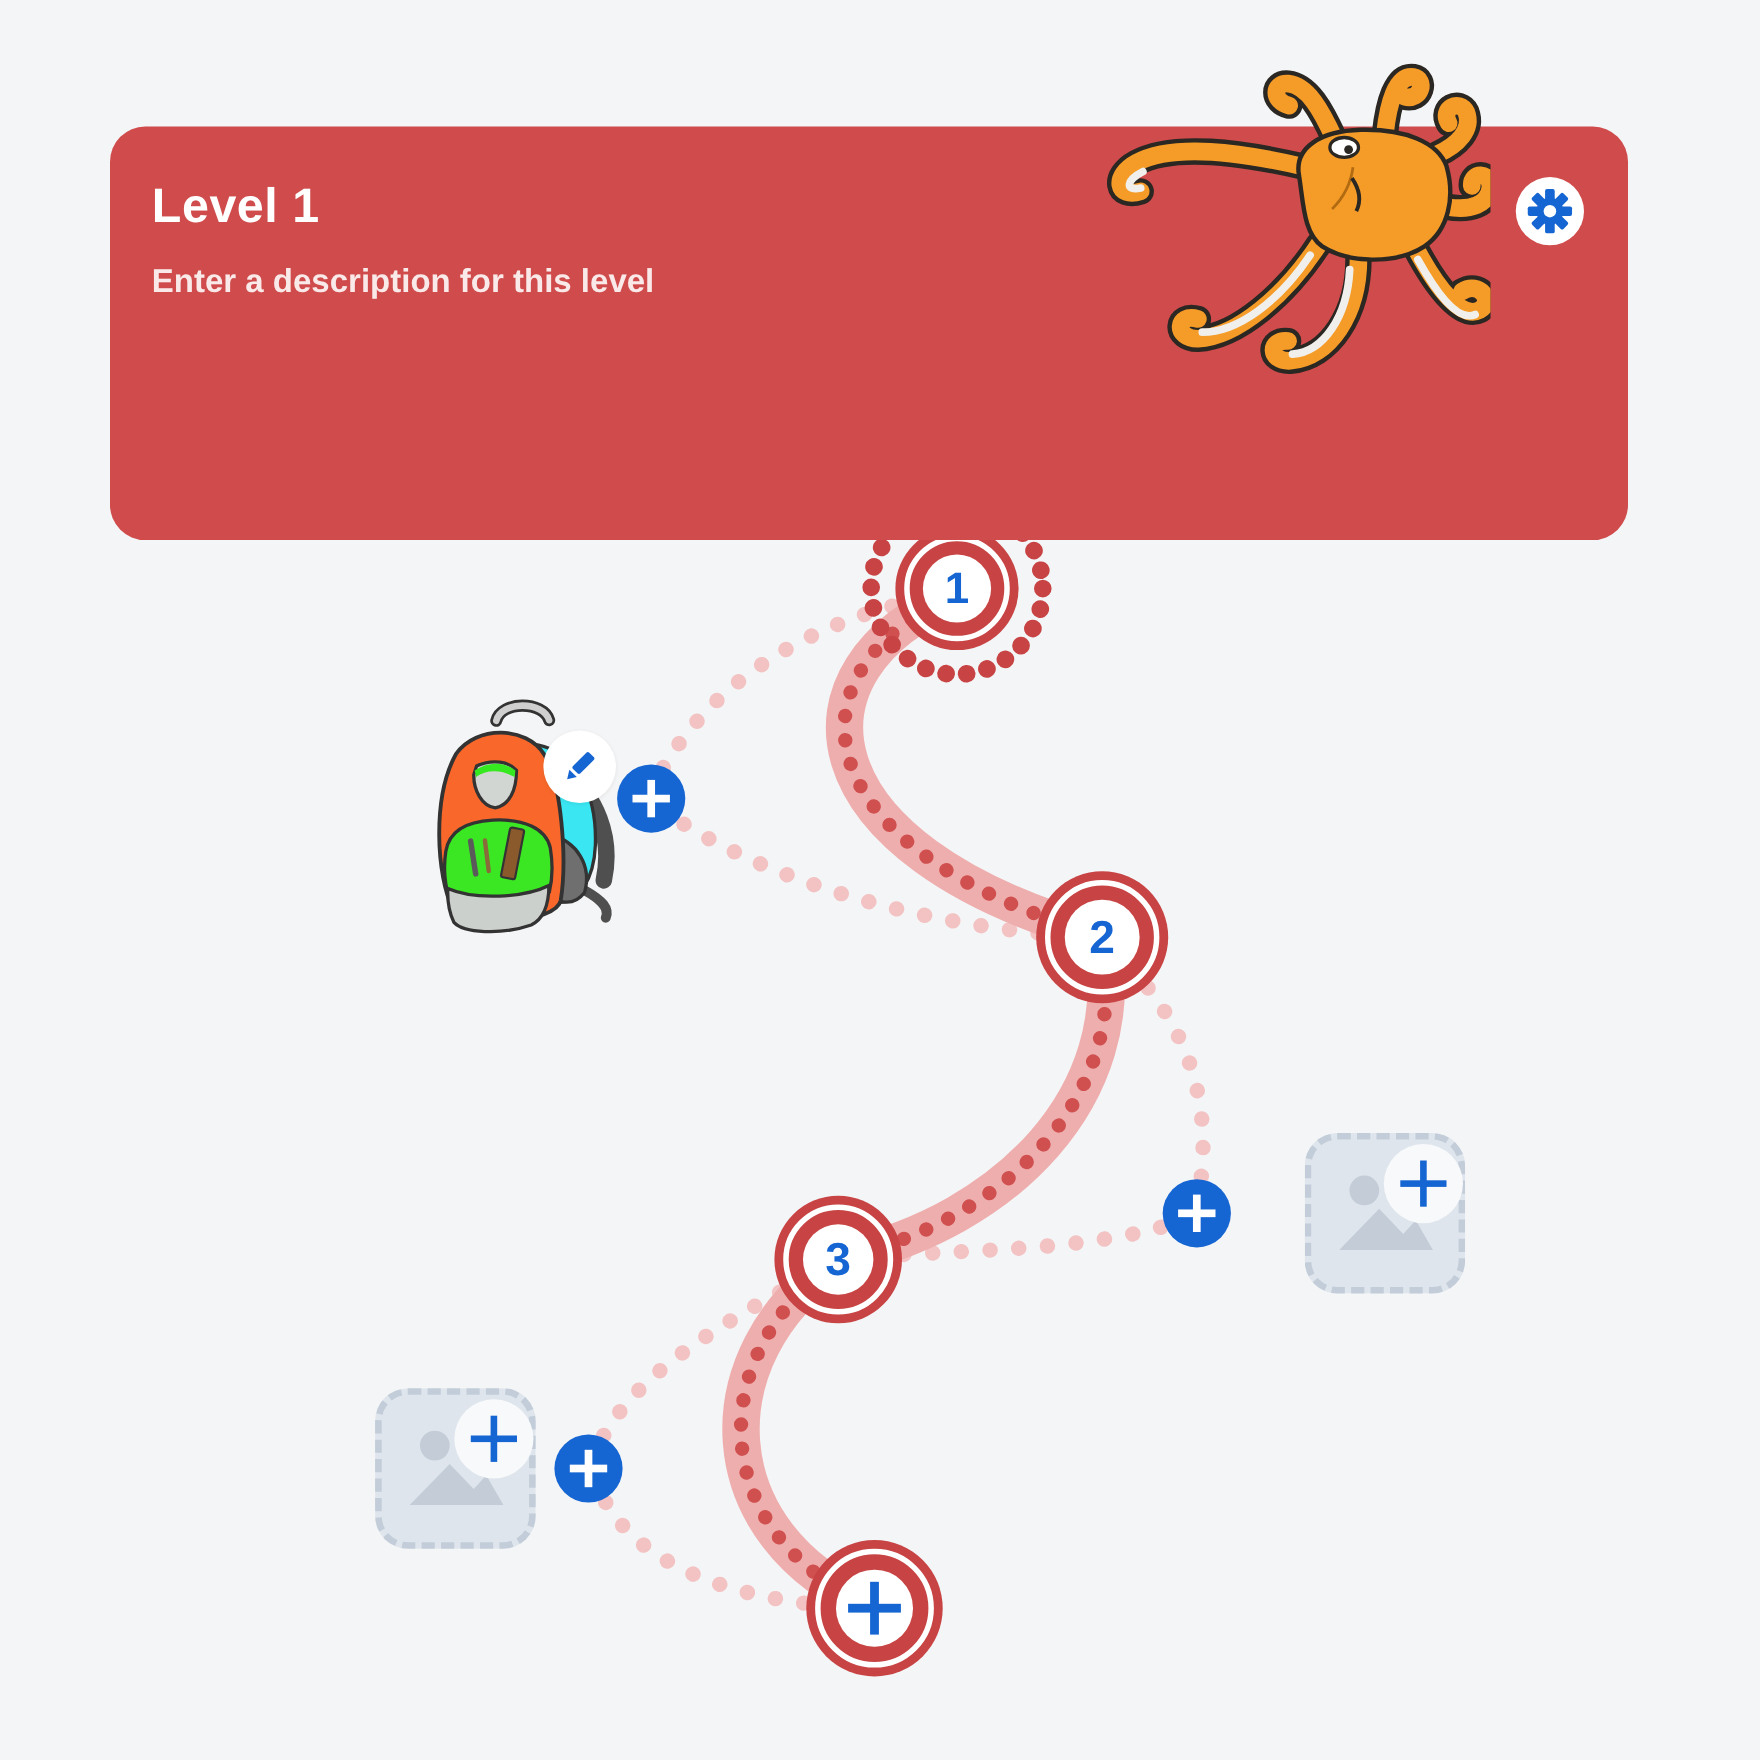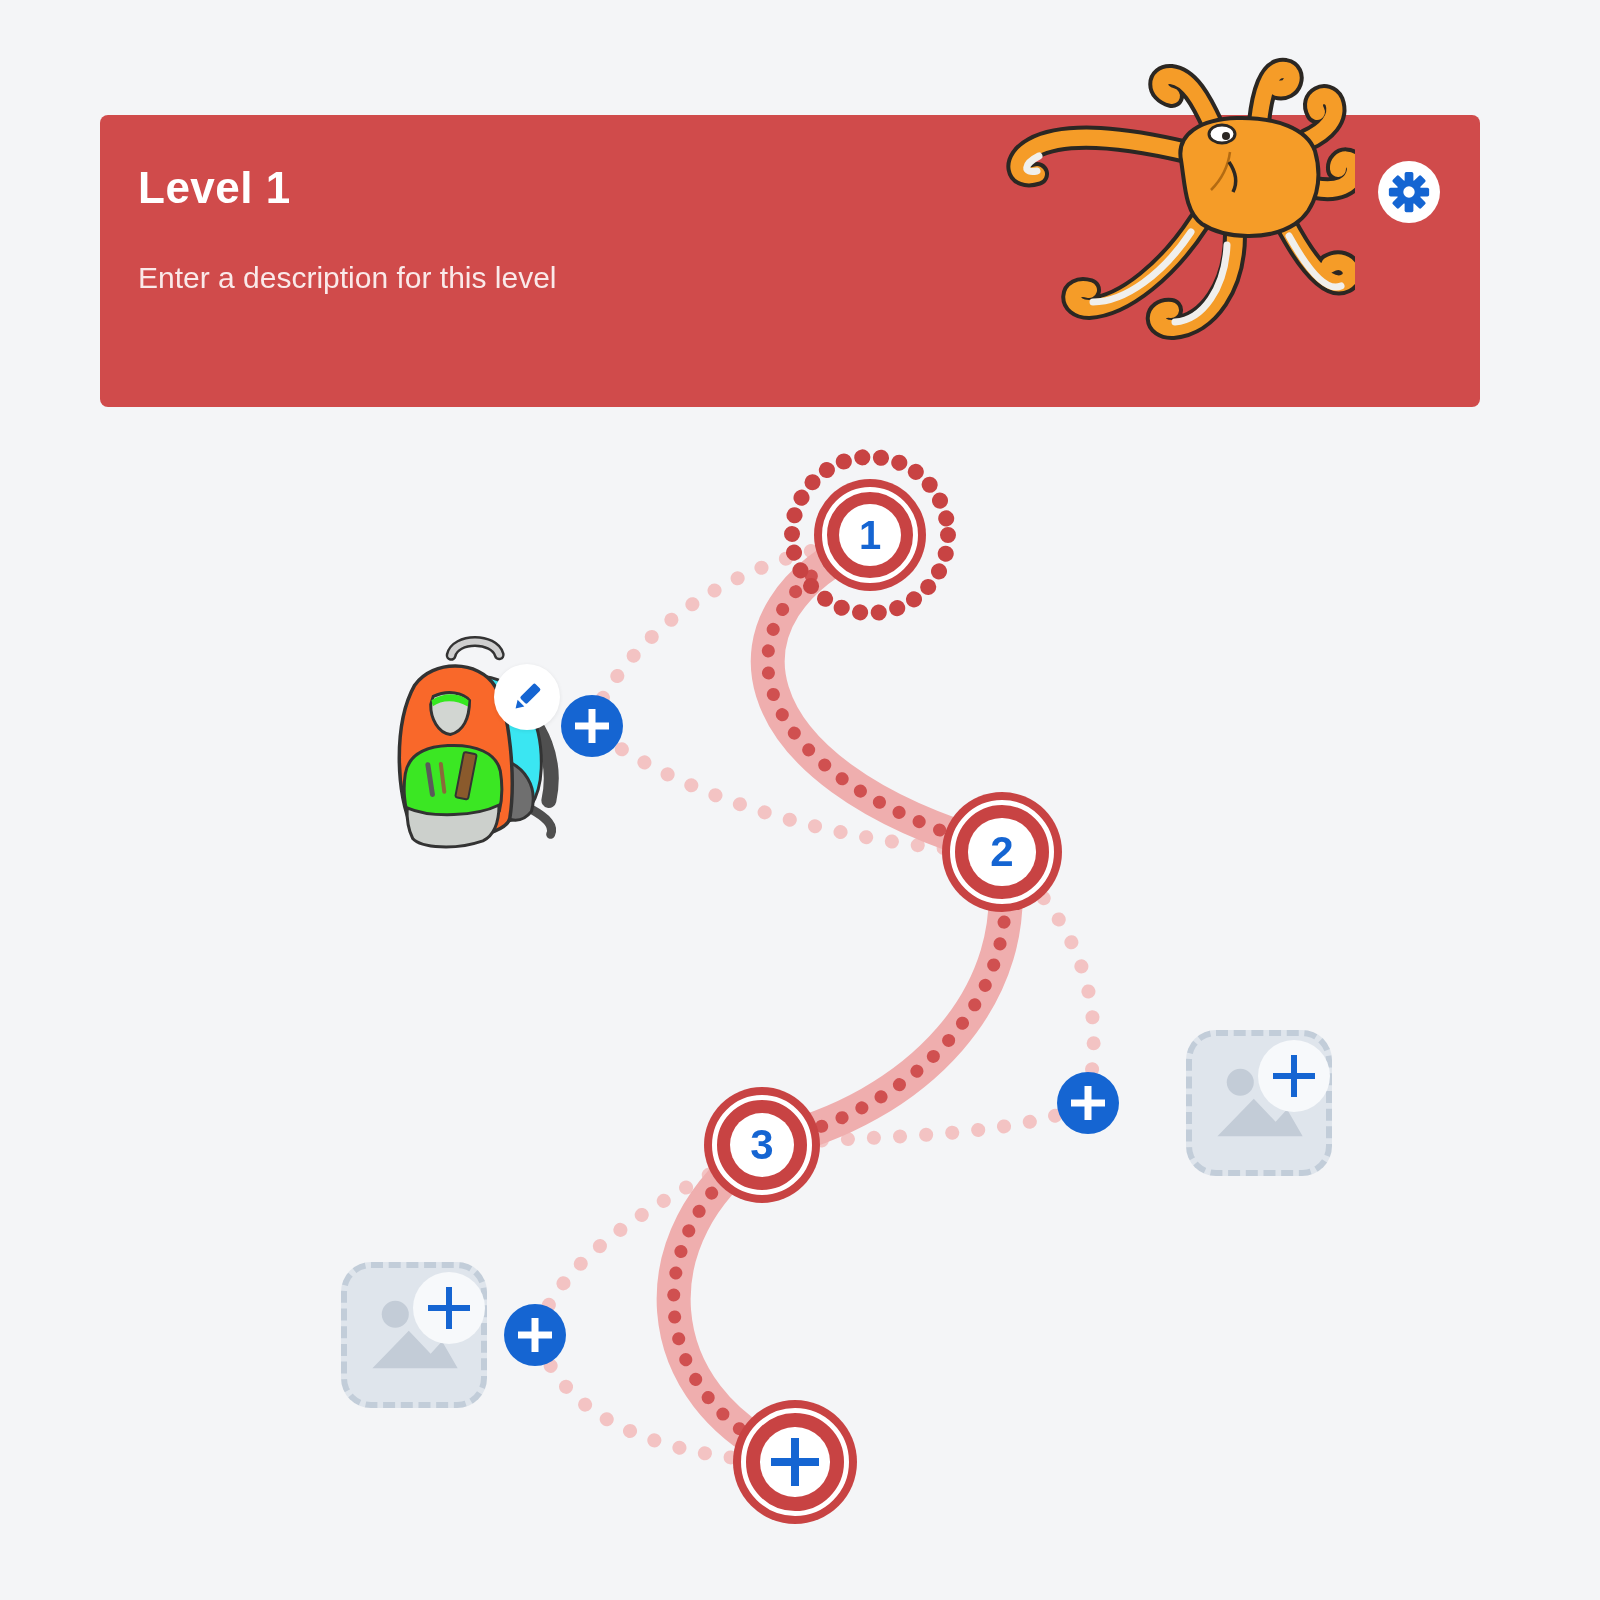--- a/index.html
+++ b/index.html
@@ -5,26 +5,26 @@
   html,body{margin:0;padding:0;background:#f4f5f7;}
   .stage{
     position:relative;width:1600px;height:1600px;overflow:hidden;
     background:#f4f5f7;font-family:"Liberation Sans",sans-serif;
   }
   
   .paths-layer{position:absolute;left:0;top:0;width:1600px;height:1600px;z-index:1;}
 
   
   .header-card{
-    position:absolute;left:100px;top:115px;width:1380px;height:292px;
-    background:#d04b4b;border-radius:8px;z-index:5;box-sizing:border-box;
+    position:absolute;left:100px;top:115px;width:1380px;height:376px;
+    background:#d04b4b;border-radius:32px;z-index:5;box-sizing:border-box;
     padding:48px 42px 0 38px;
   }
   .header-title{color:#ffffff;font-size:44px;font-weight:700;letter-spacing:.5px;}
-  .header-subtitle{margin-top:48px;color:rgba(255,255,255,.88);font-size:30px;font-weight:400;}
+  .header-subtitle{margin-top:26px;color:rgba(255,255,255,.88);font-size:30px;font-weight:700;}
   .settings-btn{
     position:absolute;right:40px;top:46px;width:62px;height:62px;border:none;
     border-radius:50%;background:#ffffff;display:flex;align-items:center;justify-content:center;
     cursor:pointer;padding:0;
   }
   .octopus{position:absolute;left:975px;top:38px;width:380px;height:320px;z-index:6;}
 
   
   .node{
     position:absolute;border-radius:50%;background:#c84343;z-index:4;

